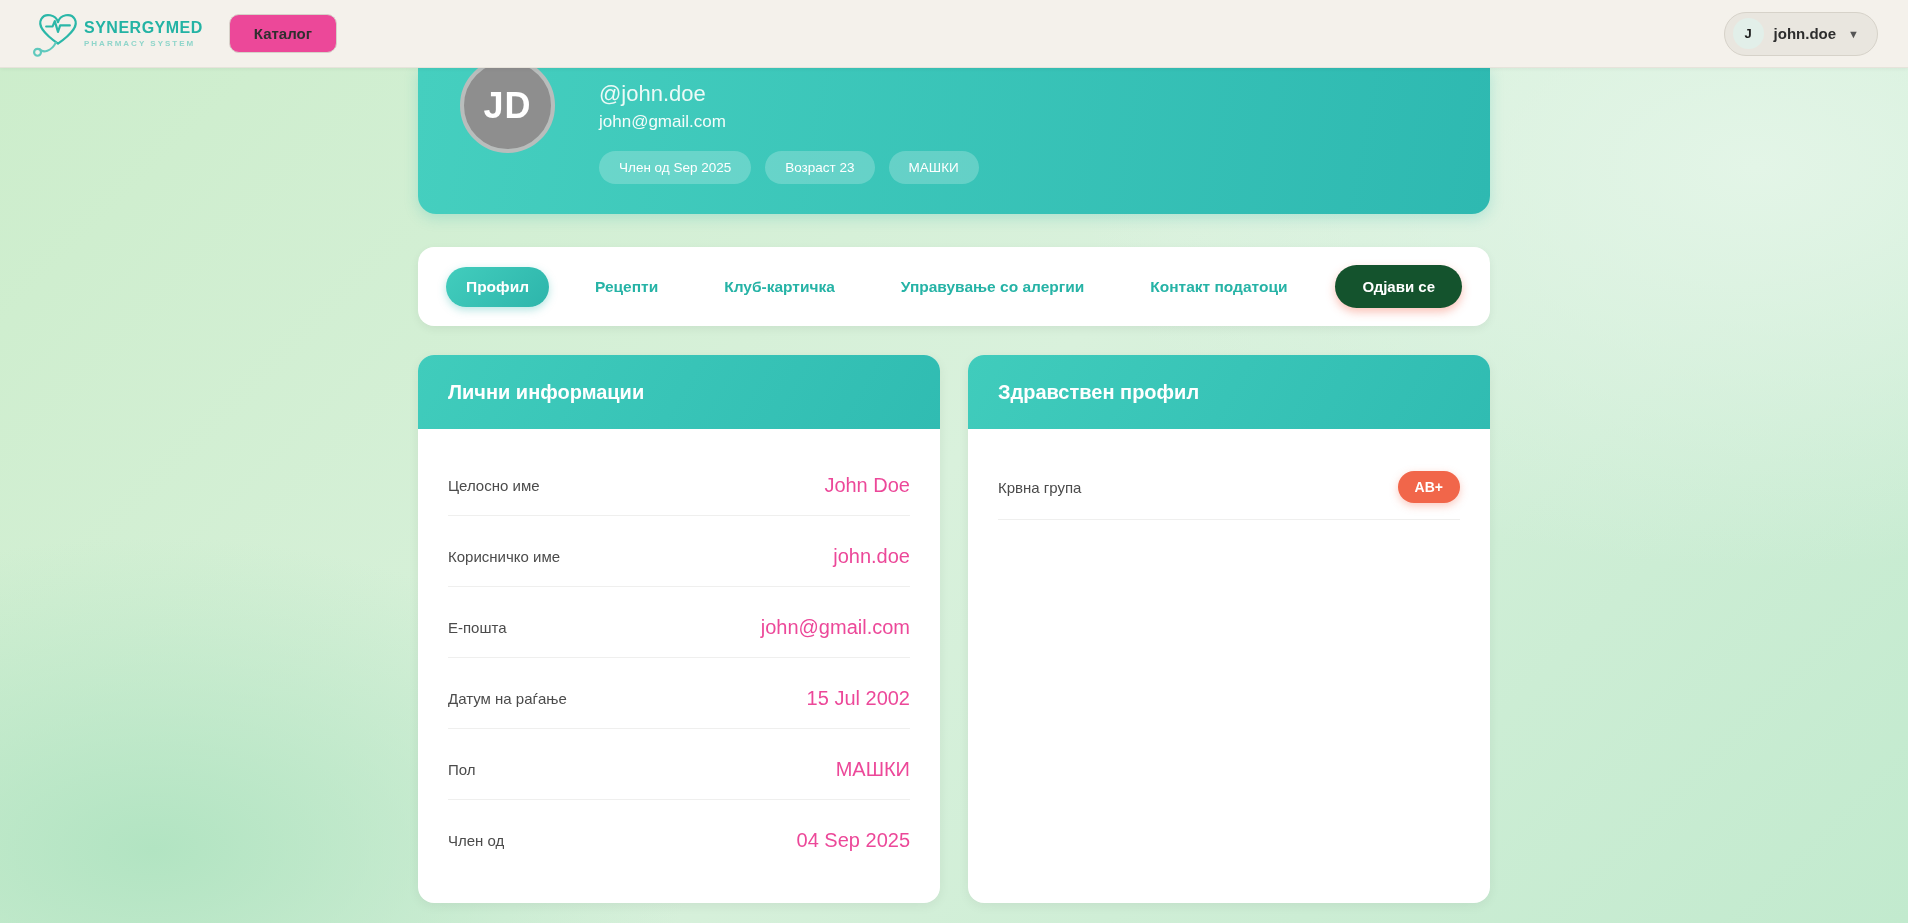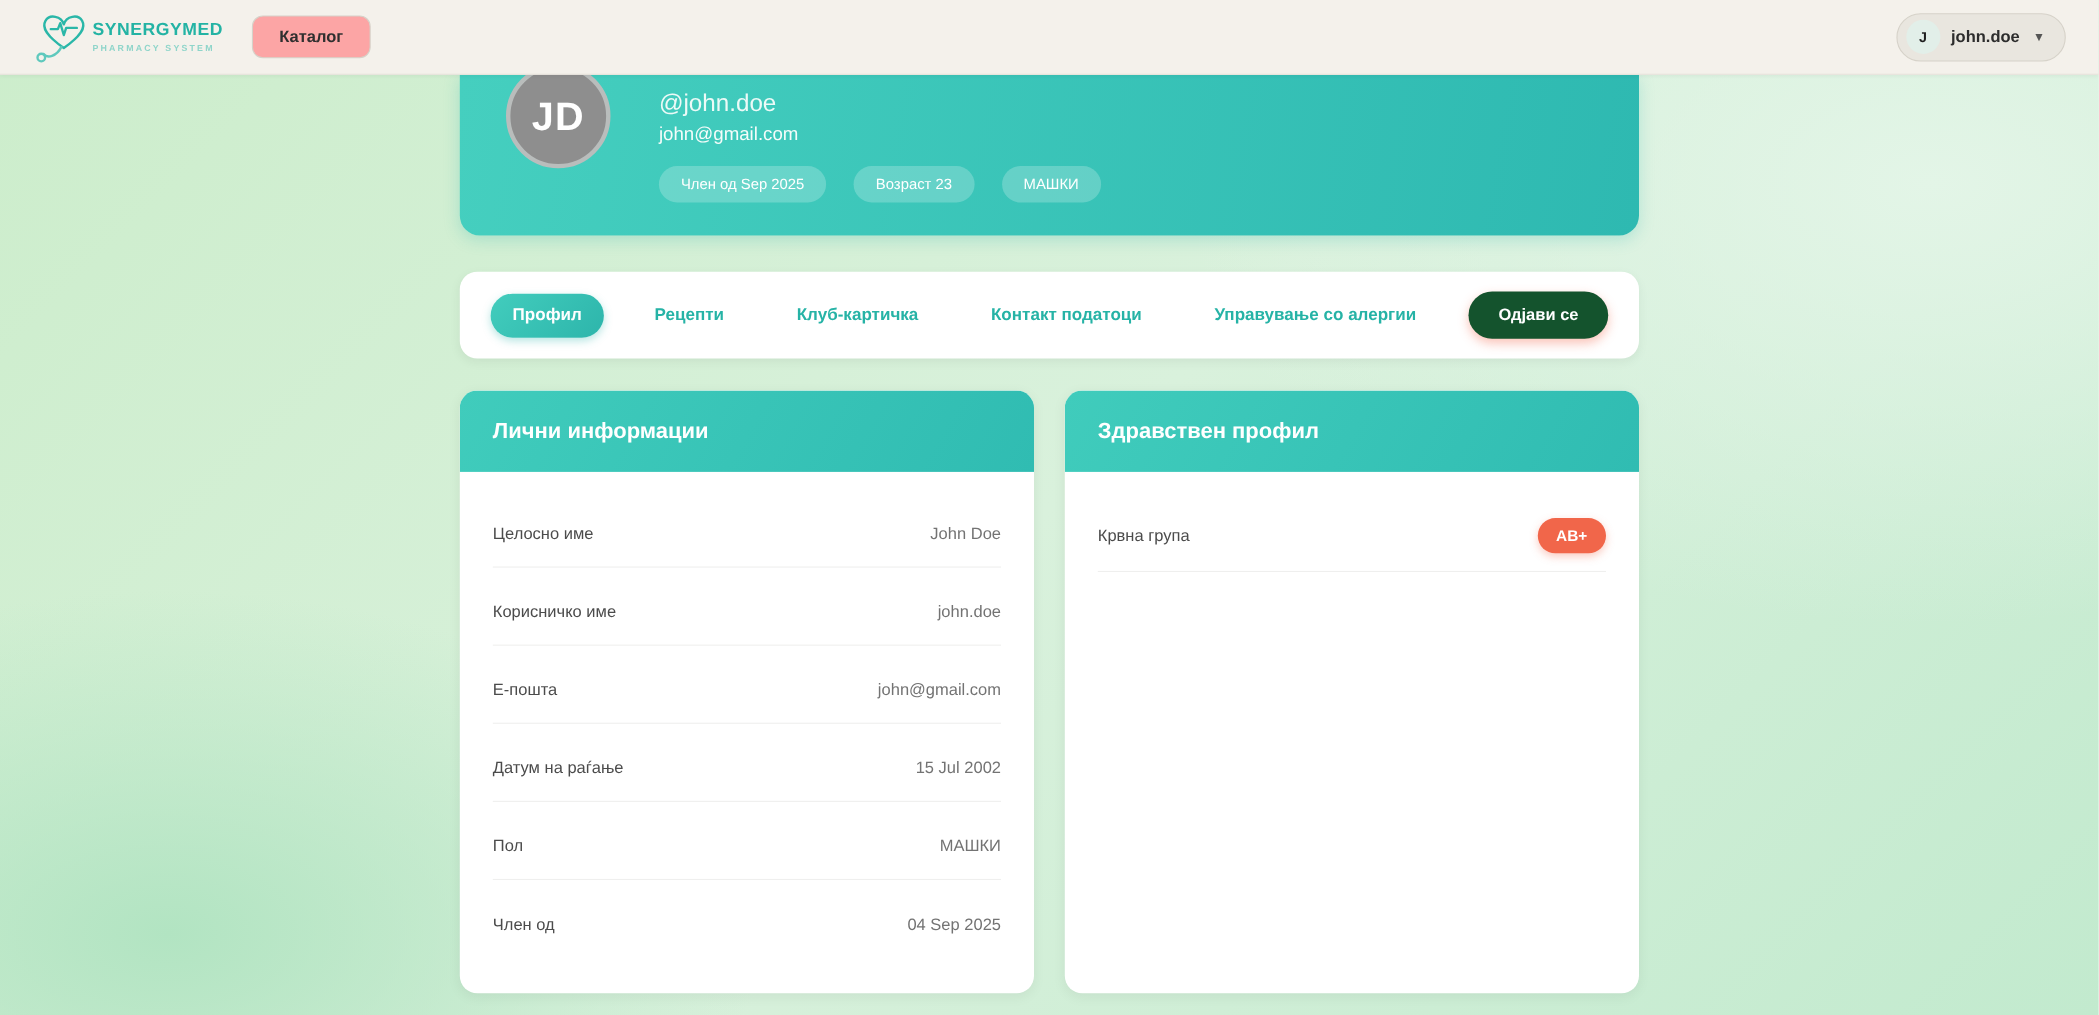--- a/index.html
+++ b/index.html
@@ -18,21 +18,21 @@
     height:68px; background:#f4f1eb; border-bottom:1px solid #e7e3db;
     box-shadow:0 1px 4px rgba(0,0,0,.05);
     display:flex; align-items:center; padding:16px 30px;
   }
   .logo{ display:flex; align-items:center; gap:6px; }
   .logo svg{ width:56px; height:52px; }
   .logo-text{ display:flex; flex-direction:column; margin-left:-8px; }
   .logo-name{ font-size:16px; font-weight:bold; color:#23b3a4; letter-spacing:.5px; }
   .logo-sub{ font-size:8px; font-weight:bold; color:#8fd5ca; letter-spacing:2px; margin-top:2px; }
   .catalog-btn{
-    margin-left:26px; padding:10px 24px; background:#fca5a5;
+    margin-left:26px; padding:10px 24px; background:#ec4899;
     border:1px solid #d6d2c9; border-radius:10px;
     font-size:15px; font-weight:bold; color:#2f2f2f; cursor:pointer;
   }
   .nav-spacer{ flex:1; }
   .user-chip{
     display:flex; align-items:center; gap:10px;
     background:#e9e6df; border:1px solid #d6d2c9; border-radius:24px;
     padding:6px 18px 6px 8px; height:44px; cursor:pointer;
   }
   .user-circle{
@@ -55,21 +55,21 @@
   }
   .hero-avatar{
     width:95px; height:95px; border-radius:50%; background:#8e8e8e;
     border:4px solid #b9bdbc; margin-top:-10px; flex:none;
     display:flex; align-items:center; justify-content:center;
     color:#fff; font-size:36px; font-weight:bold; letter-spacing:1px;
   }
   .hero-info{ margin-left:44px; padding-top:13px; }
   .hero-handle{ font-size:22px; color:#ecfaf7; line-height:25px; }
   .hero-email{ font-size:17px; color:#f4fcfa; line-height:25px; margin-top:3px; }
-  .hero-badges{ display:flex; gap:25px; margin-top:17px; }
+  .hero-badges{ display:flex; gap:14px; margin-top:17px; }
   .hero-badge{
     background:rgba(255,255,255,.22); color:#fff; font-size:13.5px;
     padding:9px 20px; border-radius:20px; white-space:nowrap;
   }
 
   
   .tabbar{
     margin-top:33px; height:79px; background:#fff; border-radius:16px;
     box-shadow:0 3px 10px rgba(0,0,0,.06);
     display:flex; align-items:center; padding:0 28px; gap:26px;
@@ -101,21 +101,21 @@
     display:flex; align-items:center; padding:0 30px;
   }
   .card-title{ color:#fff; font-size:20px; font-weight:bold; }
   .card-body{ padding:16px 30px 24px; }
   .info-row{
     display:flex; align-items:center; justify-content:space-between;
     padding:26px 0 16px; border-bottom:1px solid #efefee; min-height:71px;
   }
   .info-row.last{ border-bottom:none; }
   .row-label{ font-size:15px; color:#4b4b4b; }
-  .row-value{ font-size:15px; color:#737373; }
+  .row-value{ font-size:20px; color:#ec4899; }
   .value-badge{
     background:#f1664a; color:#fff; font-size:14px; font-weight:bold;
     padding:8px 17px; border-radius:18px; box-shadow:0 3px 8px rgba(241,102,74,.35);
   }
 </style>
 </head>
 <body>
 
 <div class="page">
 
@@ -153,22 +153,22 @@
           <span class="hero-badge">Возраст 23</span>
           <span class="hero-badge">МАШКИ</span>
         </div>
       </div>
     </section>
 
     <nav class="tabbar">
       <div class="tab active">Профил</div>
       <div class="tab">Рецепти</div>
       <div class="tab">Клуб-картичка</div>
+      <div class="tab">Управување со алергии</div>
       <div class="tab">Контакт податоци</div>
-      <div class="tab">Управување со алергии</div>
       <button class="logout-btn">Одјави се</button>
     </nav>
 
     <div class="cards-row">
 
       <section class="card">
         <div class="card-header">
           <span class="card-title">Лични информации</span>
         </div>
         <div class="card-body">

